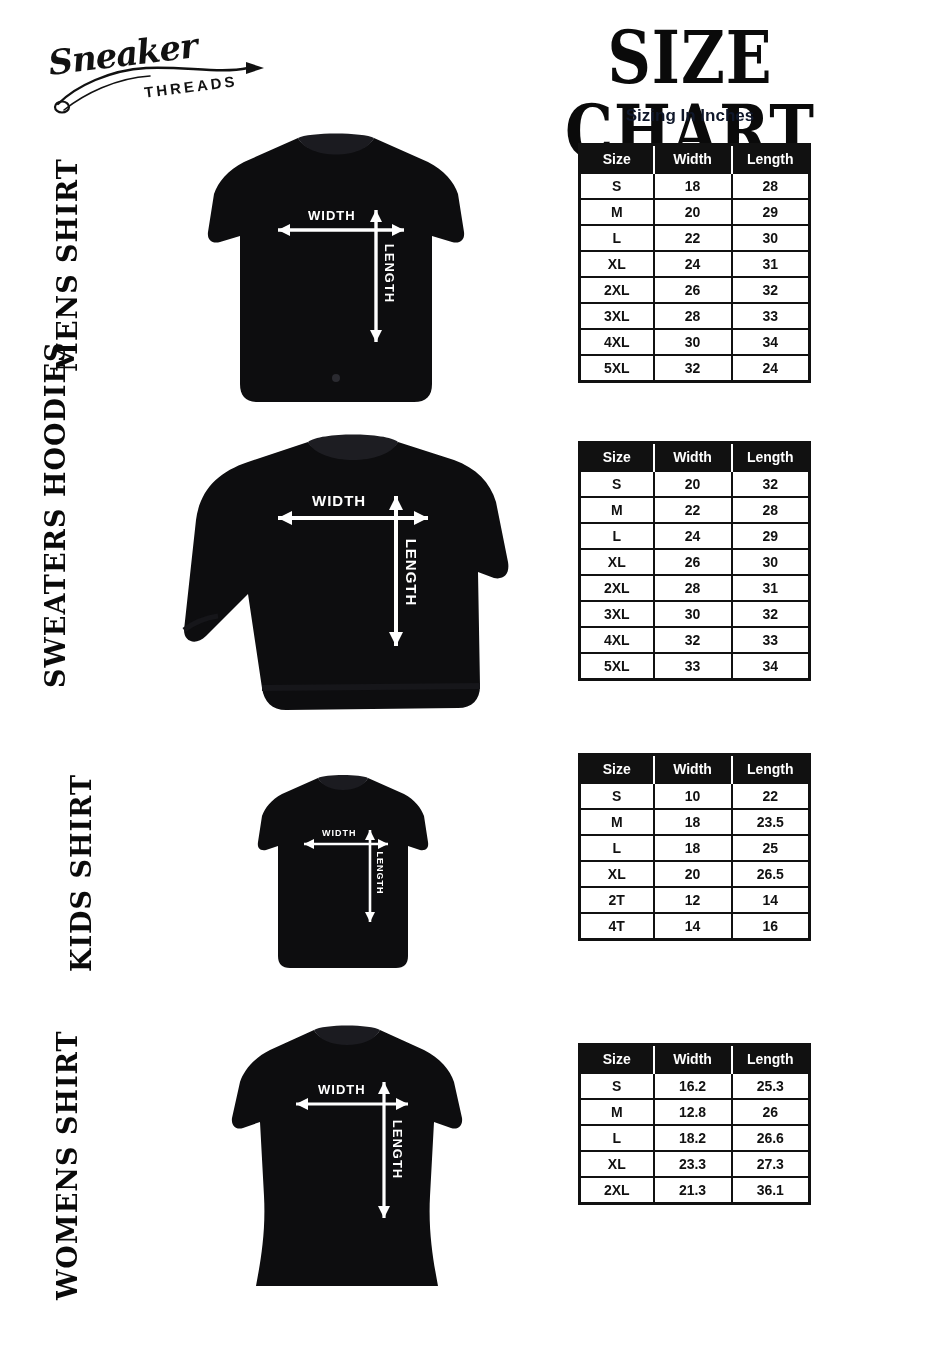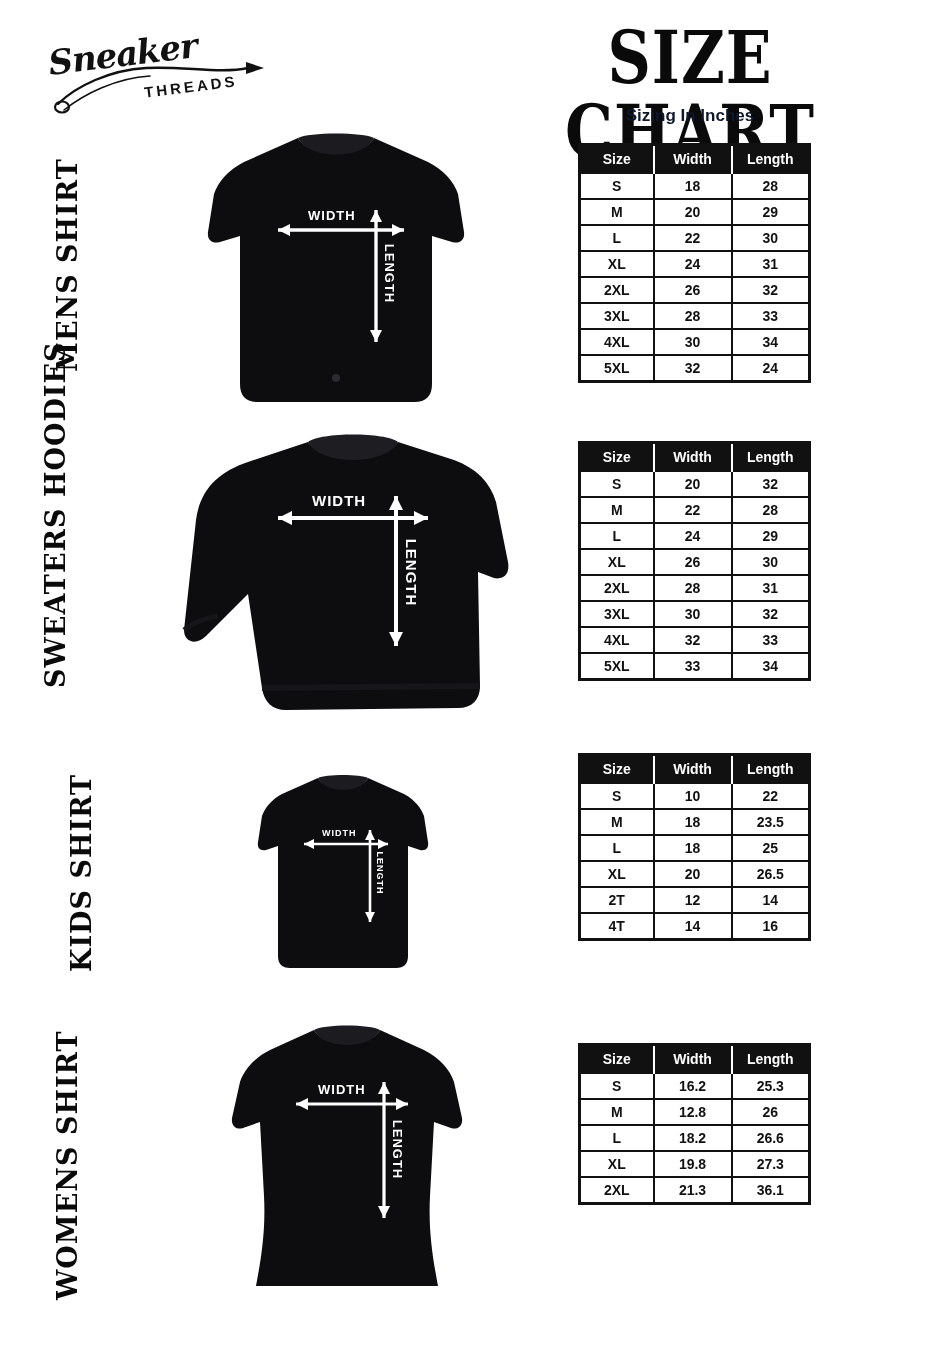--- a/index.html
+++ b/index.html
@@ -438,21 +438,21 @@
             <td class="col-w">12.8</td>
             <td class="col-l">26</td>
           </tr>
           <tr>
             <td class="col-size">L</td>
             <td class="col-w">18.2</td>
             <td class="col-l">26.6</td>
           </tr>
           <tr>
             <td class="col-size">XL</td>
-            <td class="col-w">19.8</td>
+            <td class="col-w">23.3</td>
             <td class="col-l">27.3</td>
           </tr>
           <tr>
             <td class="col-size">2XL</td>
             <td class="col-w">21.3</td>
             <td class="col-l">36.1</td>
           </tr>
         </tbody>
     </table>
   </div>

